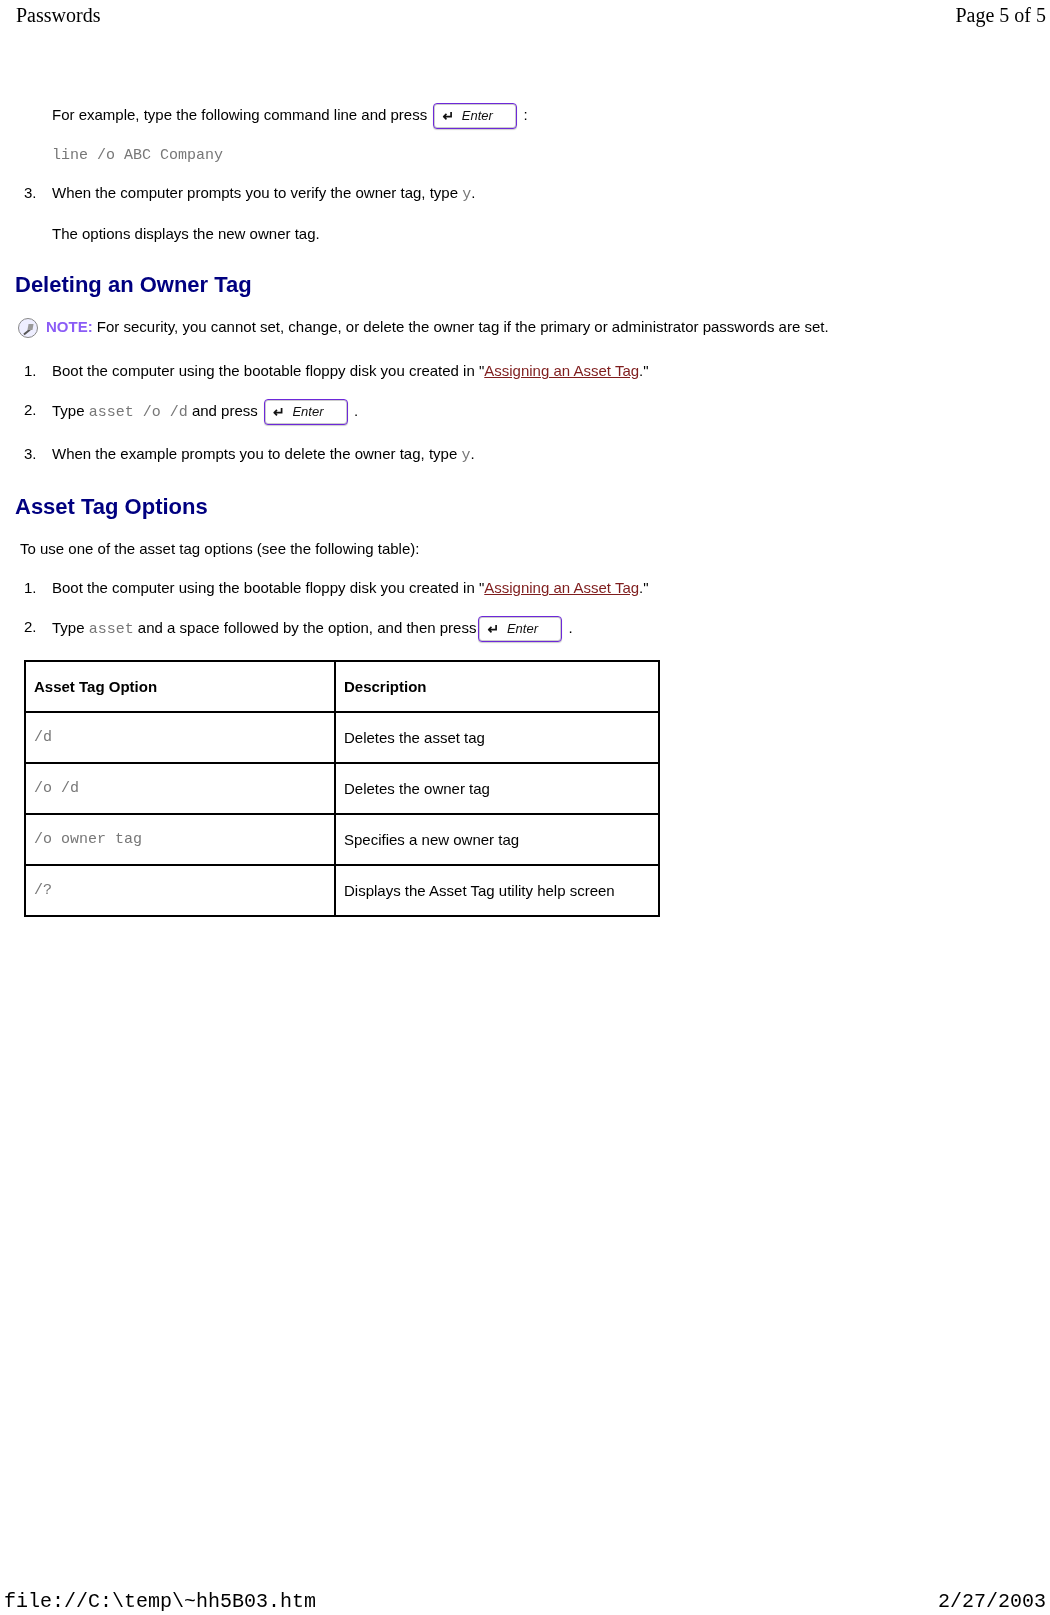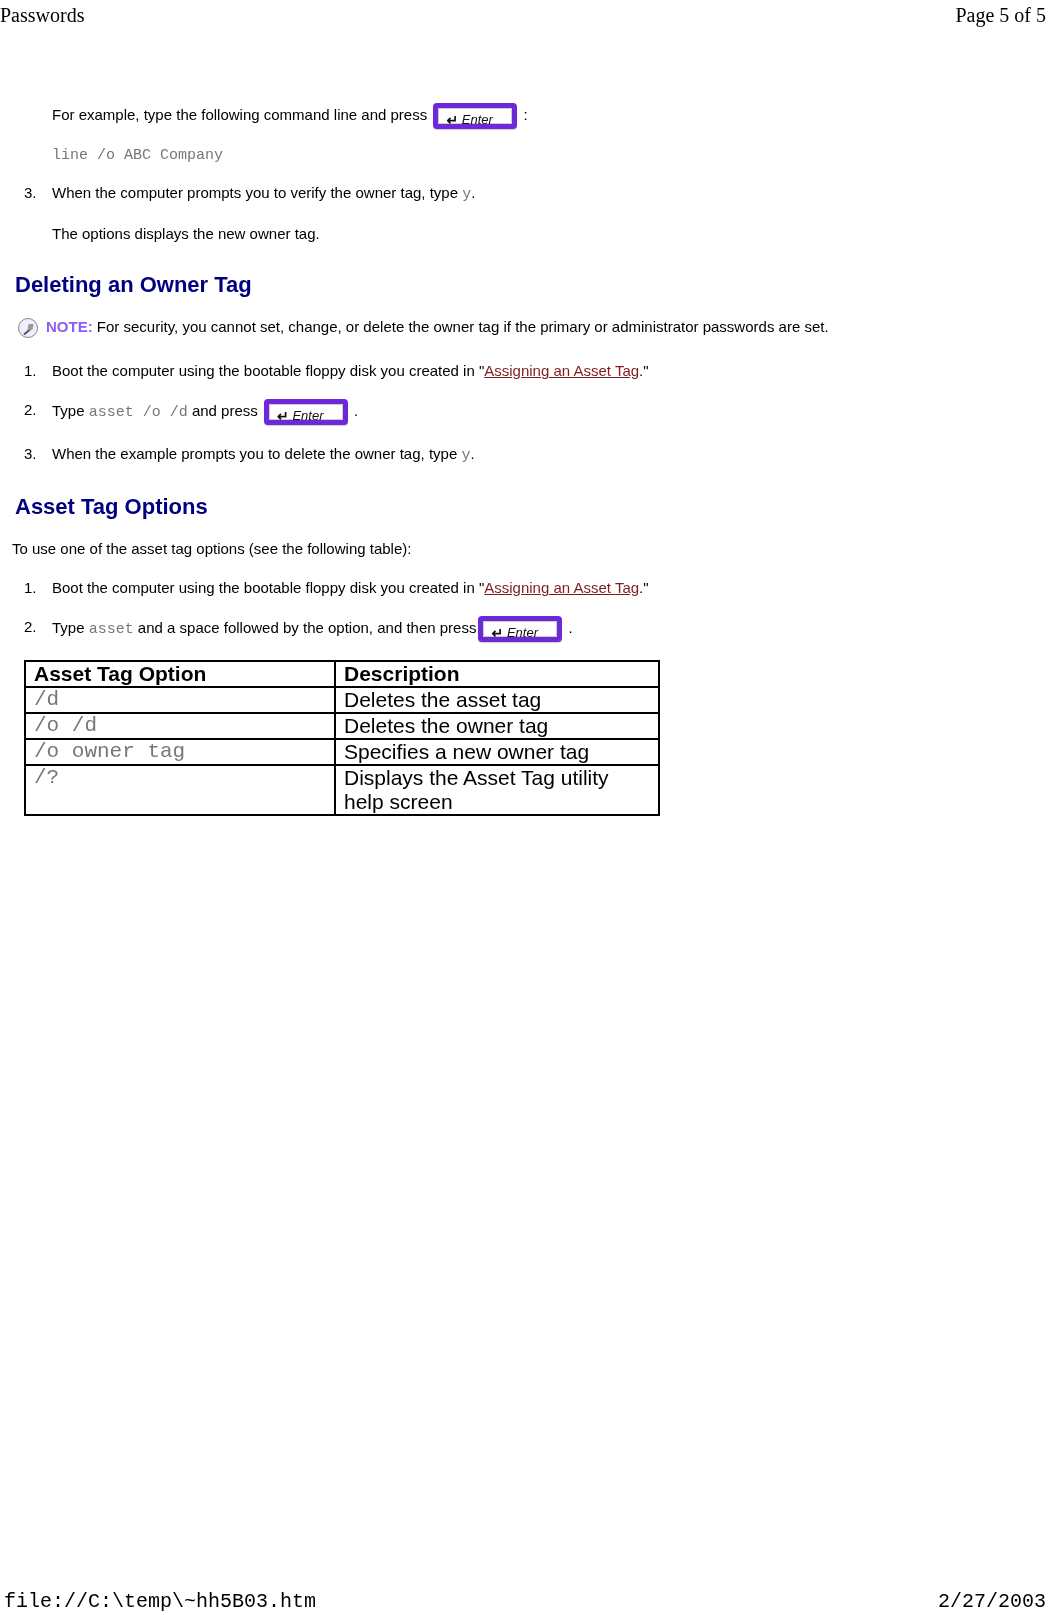--- a/index.html
+++ b/index.html
@@ -10,21 +10,21 @@
       width: 1050px;
       height: 1615px;
       position: relative;
       background: #fff;
     }
     .header-bar {
       display: flex;
       justify-content: space-between;
       font-family: "Times New Roman", serif;
       font-size: 20px;
-      padding: 4px 4px 0 0;
+      padding: 4px 4px 0 16px;
     }
     .footer-bar {
       position: absolute;
       bottom: 2px;
       left: 0;
       right: 0;
       display: flex;
       justify-content: space-between;
       font-family: Liberation Mono, monospace;
       font-size: 20px;
@@ -72,21 +72,21 @@
       color: #777;
       font-size: 15px;
       padding-left: 40px;
       margin-bottom: 18px;
     }
     .enter-key {
       display: inline-block;
       vertical-align: middle;
       width: 84px;
       height: 26px;
-      border: 5px solid #6d28d9;
+      border: 1px solid #6d28d9;
       border-radius: 4px;
       background: #fff;
       box-shadow: inset 0 0 0 1px #ccc, 0 1px 1px rgba(0,0,0,0.2);
       position: relative;
       text-align: center;
       font-family: Arial, sans-serif;
       font-size: 13px;
       font-style: italic;
       line-height: 24px;
       padding-left: 4px;
@@ -141,34 +141,34 @@
     .note-label {
       color: #8b5cf6;
       font-weight: bold;
     }
     .link {
       color: #7f1d1d;
       text-decoration: underline;
       cursor: pointer;
     }
     p.intro {
-      margin: 14px 0 18px 0;
+      margin: 14px 0 18px 8px;
       line-height: 1.4;
     }
     table.opts {
       border-collapse: collapse;
       margin: 8px 0 0 12px;
       width: 636px;
     }
     table.opts th, table.opts td {
       border: 2px solid #000;
-      padding: 0 8px;
+      padding: 16px 8px;
       text-align: left;
       vertical-align: top;
-      font-size: 21px;
+      font-size: 15px;
     }
     table.opts th {
       font-weight: bold;
       background: #fff;
     }
     table.opts .col-opt { width: 310px; }
   </style>
 </head>
 <body>
 

